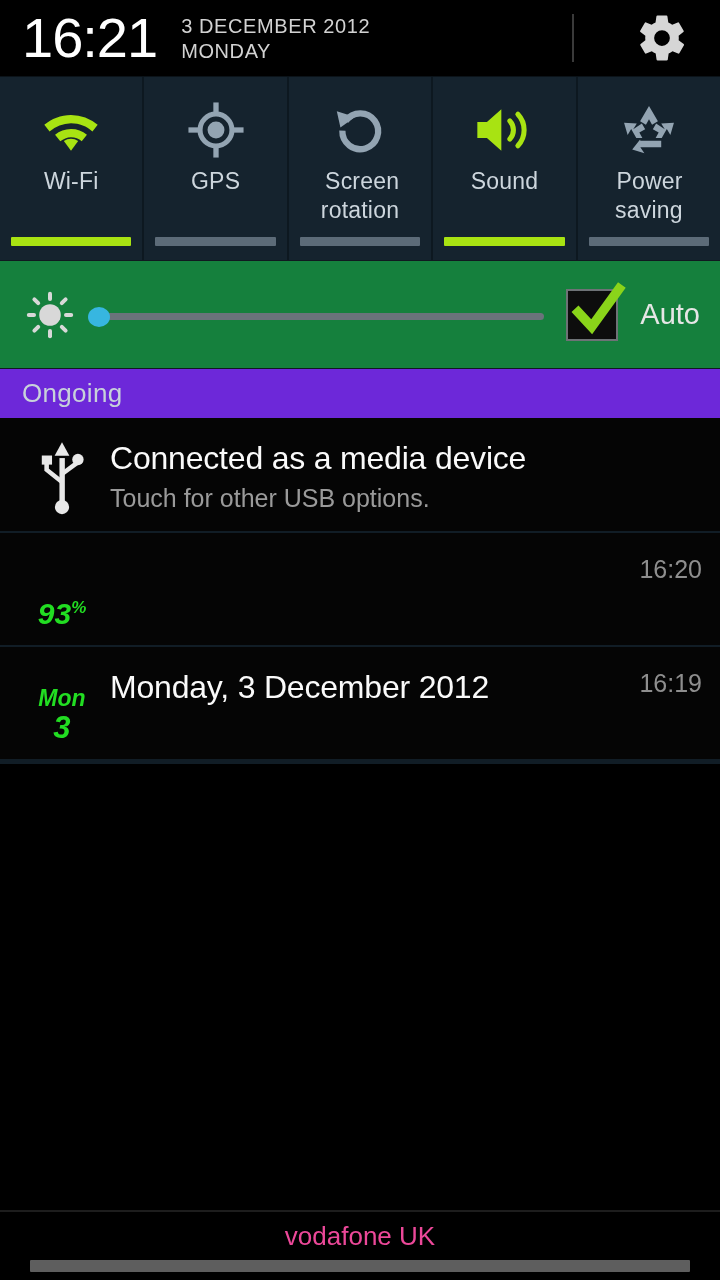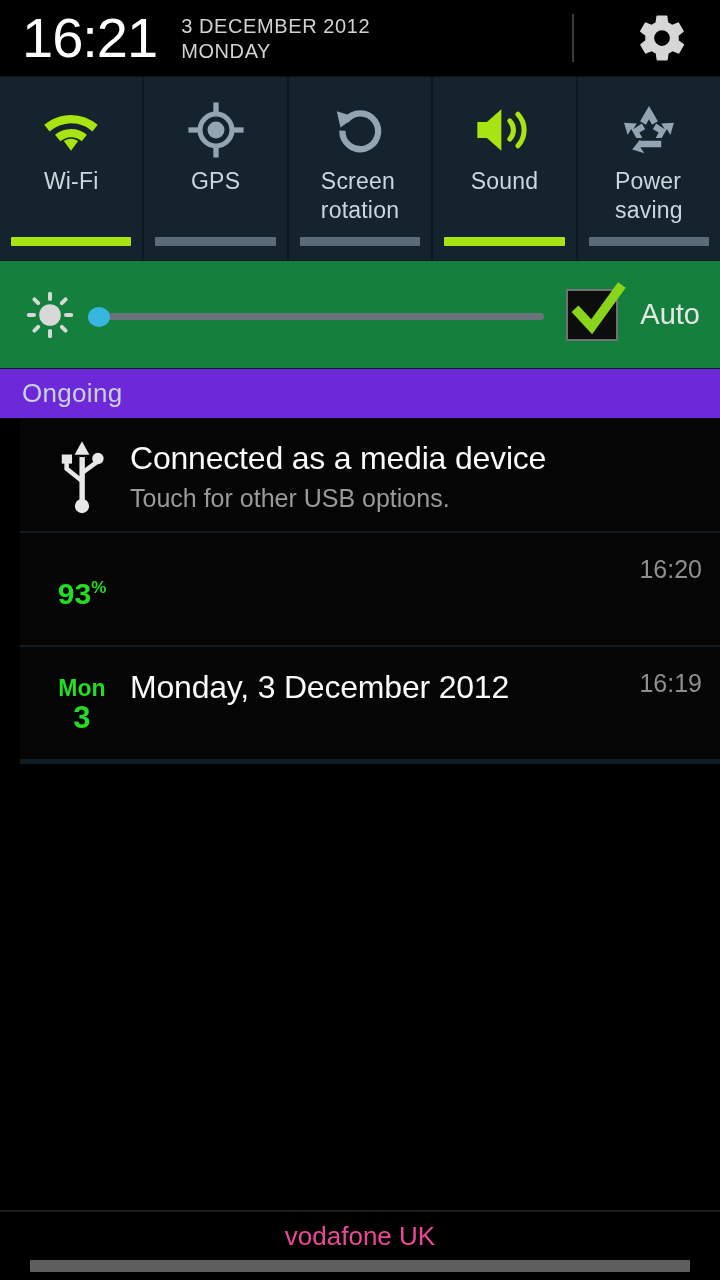--- a/index.html
+++ b/index.html
@@ -41,21 +41,21 @@
   .tile {
     flex:1; position:relative;
     display:flex; flex-direction:column; align-items:center;
     padding-top:22px;
     border-right:2px solid #0d1820;
   }
   .tile:last-child { border-right:none; }
   .tile-icon { height:62px; display:flex; align-items:center; justify-content:center; }
   .tile-label {
     margin-top:6px; color:#cdd6dd; font-size:23px; line-height:29px;
-    text-align:left; letter-spacing:0.2px;
+    text-align:right; letter-spacing:0.2px;
   }
   .tile-bar {
     position:absolute; bottom:14px; left:11px; right:11px; height:9px; border-radius:1px;
   }
   .bar-on  { background:#a8e312; }
   .bar-off { background:#5c6b78; }
 
   
   .brightness {
     position:relative; height:108px; background:#15803d;
@@ -81,31 +81,32 @@
 
   
   .section-hdr {
     height:50px; background:#6d28d9; display:flex; align-items:center;
     padding-left:22px;
     border-top:1px solid #101a22;
   }
   .section-hdr span { color:#c8d2da; font-size:26px; letter-spacing:0.3px; }
 
   
-  .notif-list { background:#000;padding-left:20px; }
+  .notif-list { background:#000; }
   .notif {
     position:relative; display:flex; background:#050505;
     border-bottom:2px solid #111d26;
     padding:14px 14px 16px 14px;
     min-height:114px;
   }
   .notif-icon {
     width:96px; flex:none;
-    display:flex; align-items:center; justify-content:center;
+    display:flex; align-items:flex-end; justify-content:center;
     padding-top:6px;
+    font-style:italic;
   }
   .notif-body { flex:1; padding-top:6px; padding-right:10px; }
   .notif-title {
     color:#fafafa; font-size:32px; line-height:40px; font-weight:400;
     letter-spacing:-0.2px;
   }
   .notif-sub {
     color:#9a9a9a; font-size:25px; line-height:34px; margin-top:3px;
   }
   .notif-time {

